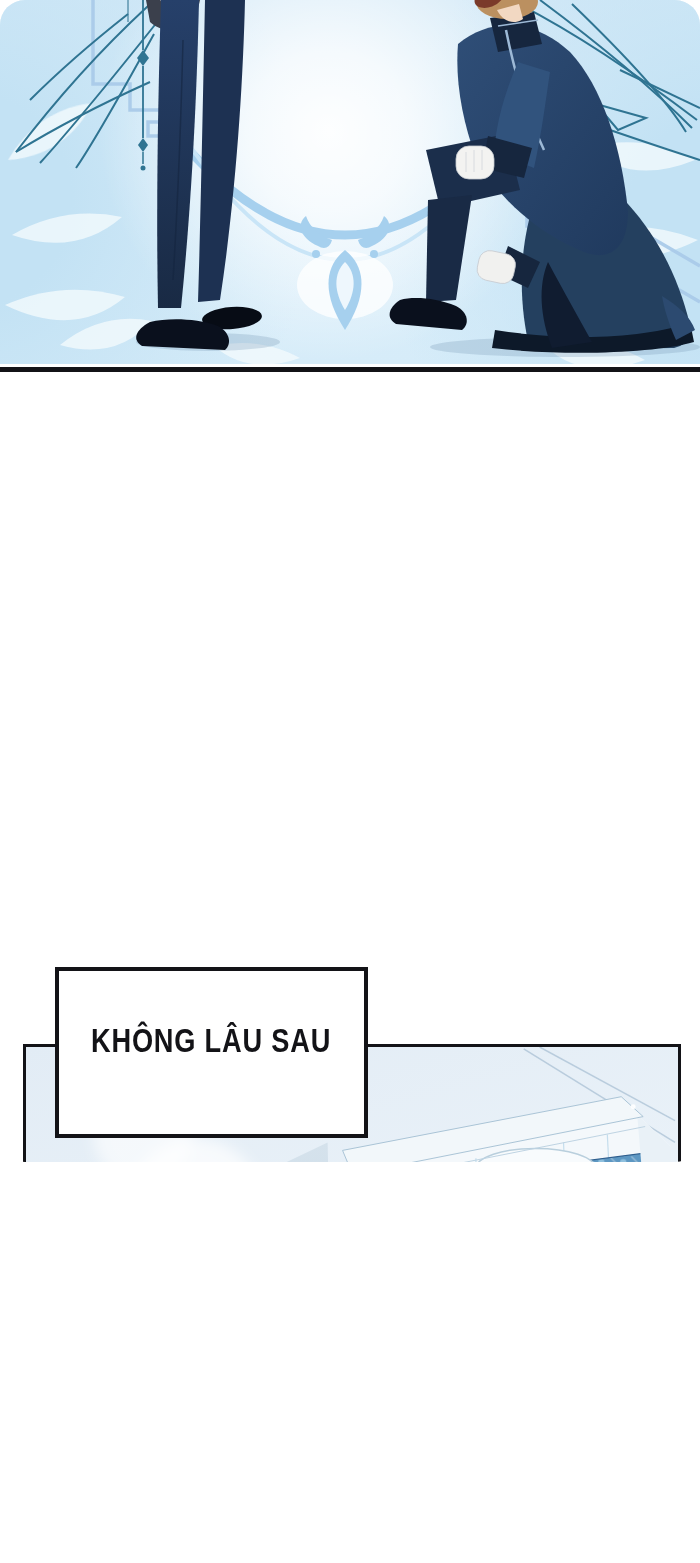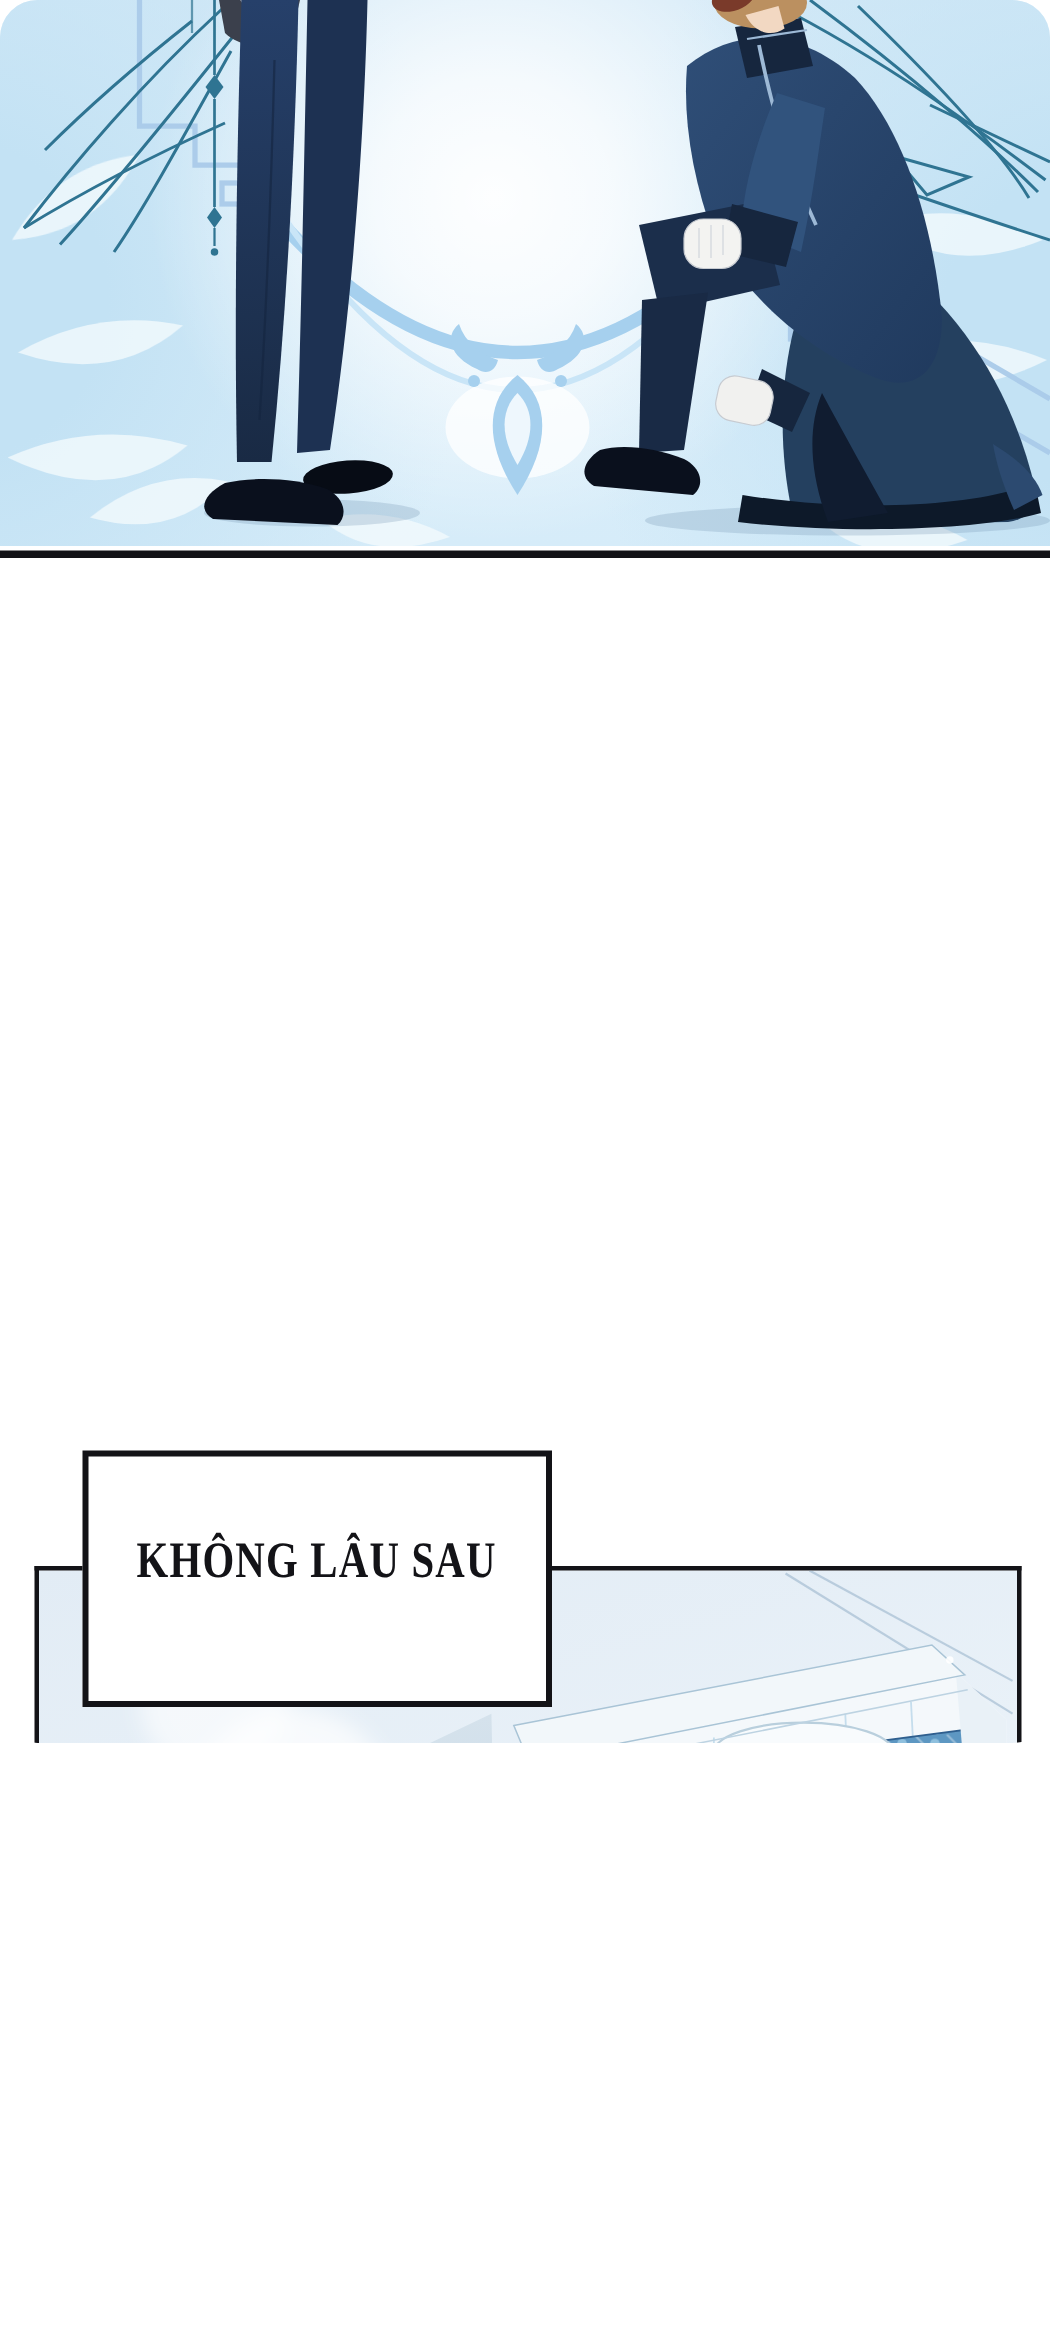--- a/index.html
+++ b/index.html
@@ -1,18 +1,18 @@
 <!DOCTYPE html>
 <html style="--ink: #131317; --paper: #ffffff; --sky: #ddeffa; --sky_deep: #c3e2f4; --frame_blue: #aacbe9; --swag_blue: #a6d0ee; --swag_light: #c9e5f7; --teal_line: #2f7492; --leaf_white: #f3fafd; --navy: #24405f; --navy_dark: #16263e; --navy_deeper: #0d1929; --navy_light: #31537d; --piping: #9db9d6; --shoe_black: #0a101d; --skin: #f2d8c2; --hair_tan: #bb9060; --hair_maroon: #7a3a2a; --panel_bg: #e9f1f8; --door_light: #d5e2ec; --door_mid: #b8cedd; --door_dark: #9fc0d4; --door_edge_light: #edf3f8; --carve_teal: #56849f; --carve_dark: #3c6e92; --room_white: #f4f8fb; --lattice_blue: #bcd9ea; --carpet_blue: #5d97c2; --carpet_dark: #2f5f8e; --carpet_light: #8fc0de; --table_teal: #4aa0c8; --hair_brown: #63463a; --hair_gray: #8d8d96; --gray_jacket: #8e94a4; --lapel_dark: #3c4252; --shirt_white: #f2f4f6; --pants_black: #17171d; --skirt_gray: #98a1b3; --band_blue: #8a93b0; --guard_blue: #45628a; --guard_dark: #2b4059; --cap_brown: #7a6a52; --ledge_line: #5b6675; --shadow_blue: rgba(120,150,180,0.28);"><head>
 <meta charset="utf-8">
 <style>
   :root{ --ink:#131317; --paper:#ffffff; }
   html,body{margin:0;padding:0;background:#fff;}
   .page{position:relative;width:700px;height:1162px;background:var(--paper,#fff);overflow:hidden;
-        font-family:Liberation Serif, serif;border-radius:25px;}
+        font-family:Liberation Sans, sans-serif;border-radius:25px;}
   .panel-top{position:absolute;left:0;top:0;width:700px;height:364px;overflow:hidden;
     background:
       radial-gradient(circle at 47% 36%, rgba(255,255,255,.95) 0px, rgba(255,255,255,.75) 80px, rgba(255,255,255,0) 230px),
       radial-gradient(circle at -5% 55%, var(--sky_deep,#c3e2f4) 0 14%, rgba(195,226,244,0) 46%),
       radial-gradient(circle at 105% 60%, var(--sky_deep,#c3e2f4) 0 14%, rgba(195,226,244,0) 46%),
       linear-gradient(180deg,#d3e9f7 0%, var(--sky,#ddeffa) 45%, #d6ecf9 100%);}
   .panel-top svg, .panel-bottom svg{position:absolute;left:0;top:0;width:100%;height:100%;}
   .divider{position:absolute;left:0;top:367px;width:700px;height:5px;background:var(--ink,#131317);}
   .caption-box{position:absolute;left:55px;top:967px;width:313px;height:171px;background:#fff;
     border:4px solid var(--ink,#131317);box-sizing:border-box;display:flex;align-items:center;

